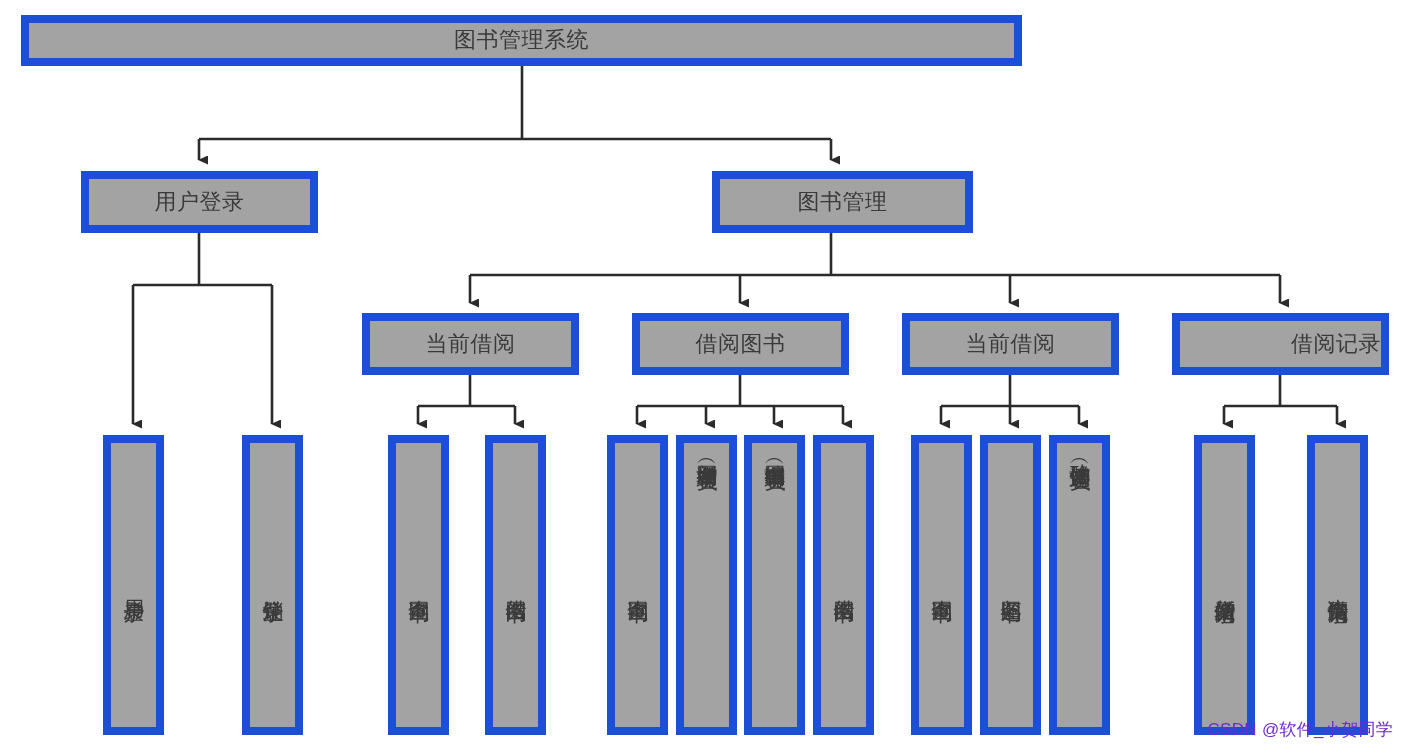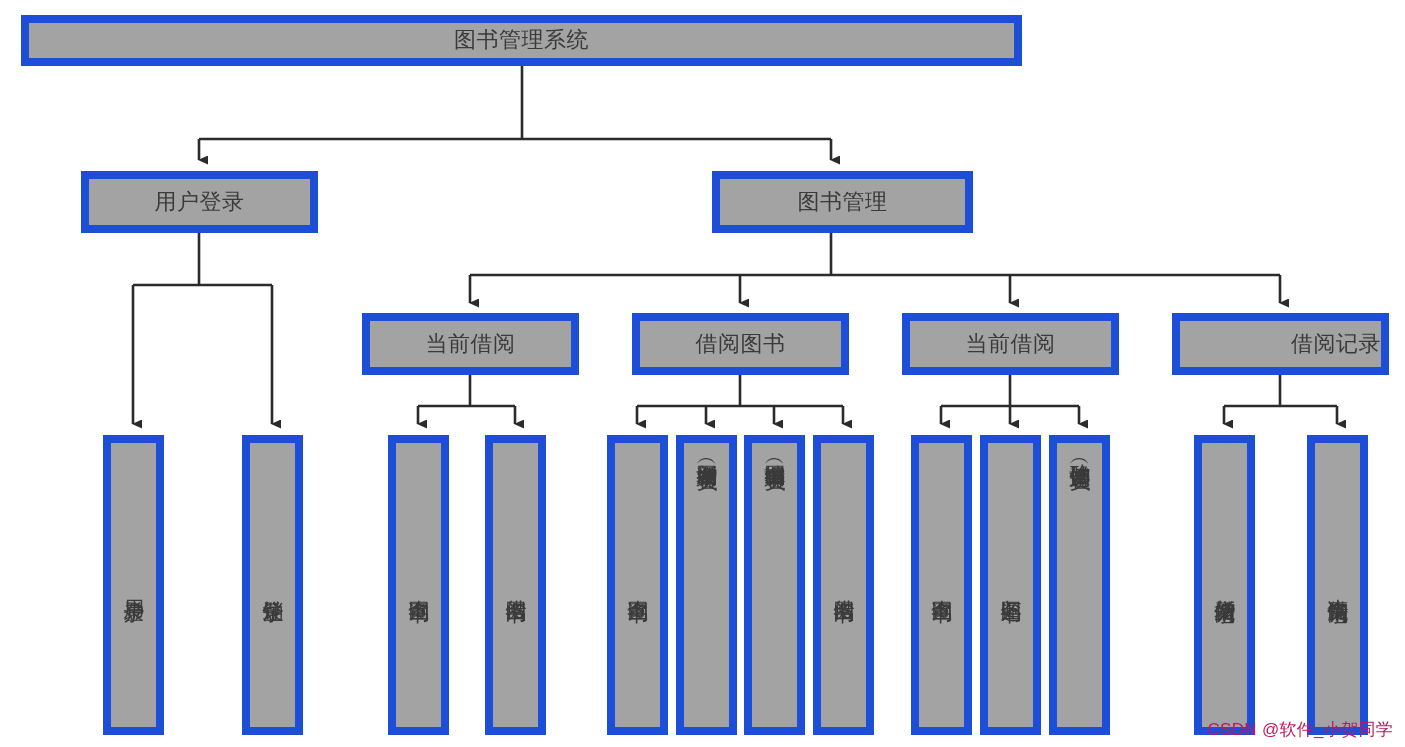--- a/index.html
+++ b/index.html
@@ -57,21 +57,21 @@
   }
   .node-box.leaf.top-aligned {
     align-items: flex-start;
     padding-top: 4px;
   }
   #watermark {
     position: absolute;
     right: 12px;
     bottom: 6px;
     font-size: 17px;
-    color: #be185d;
+    color: #6d28d9;
     z-index: 20;
     white-space: nowrap;
     letter-spacing: 0.3px;
   }
 </style>
 </head>
 <body>
 
 <div id="diagram-root">
 

